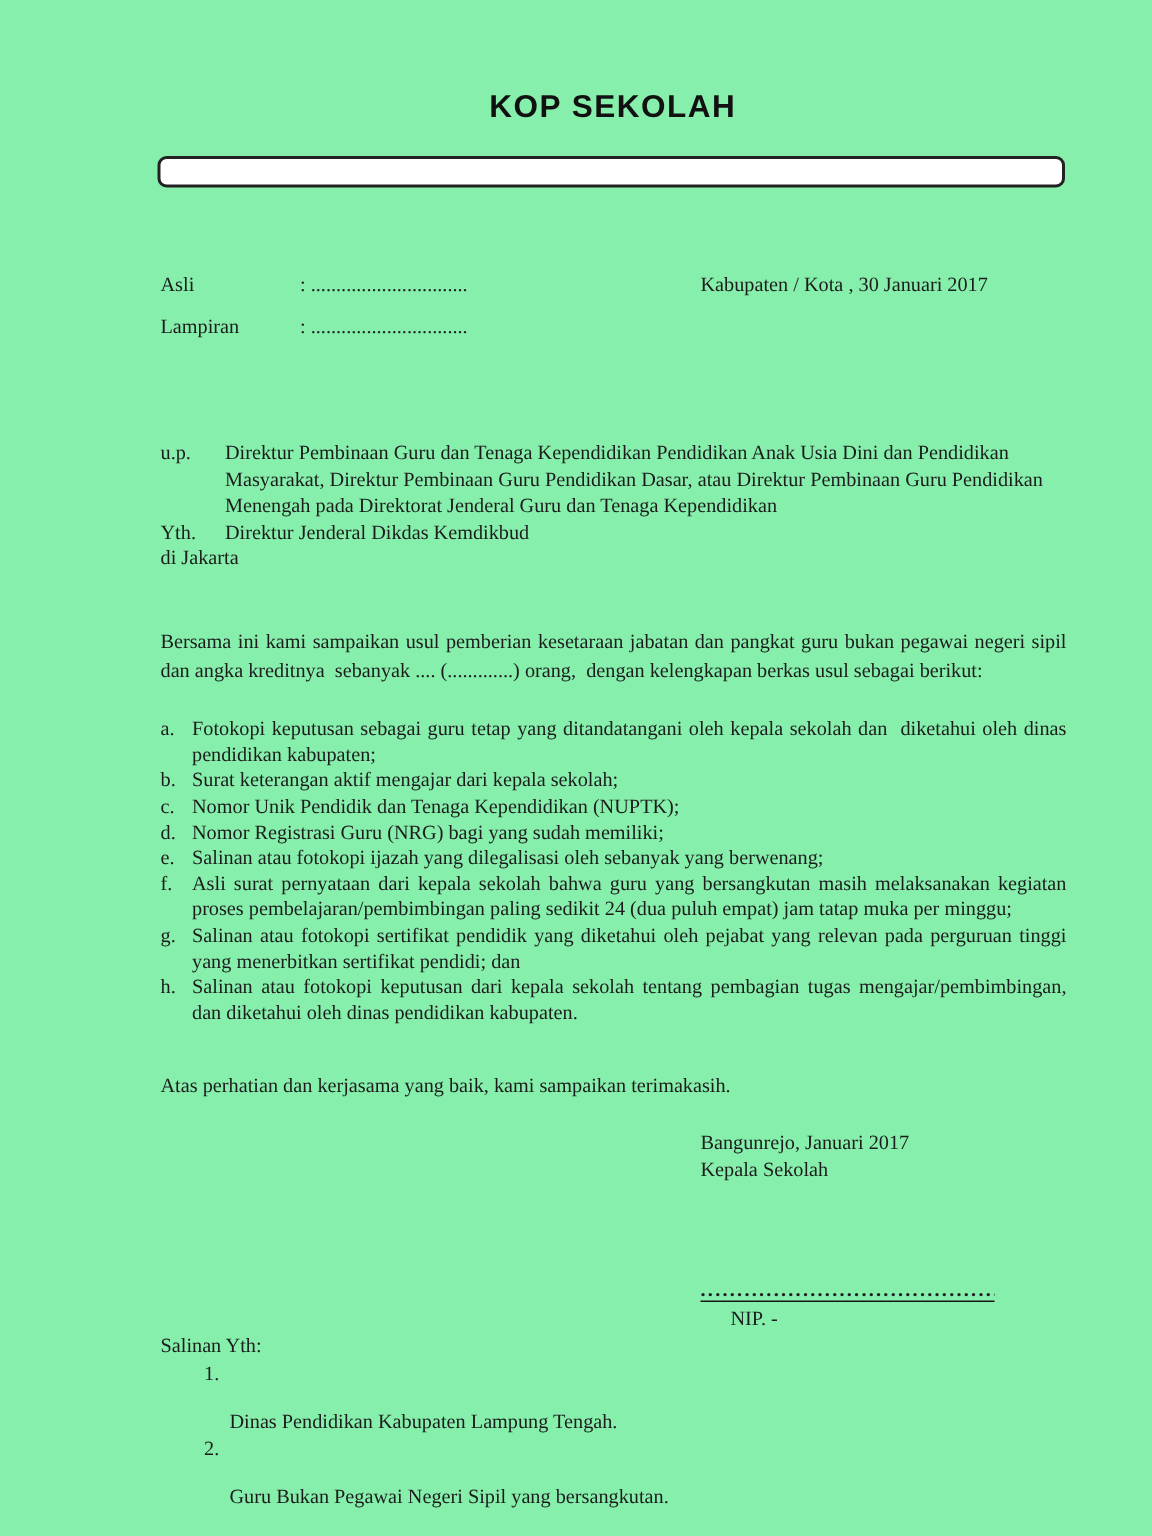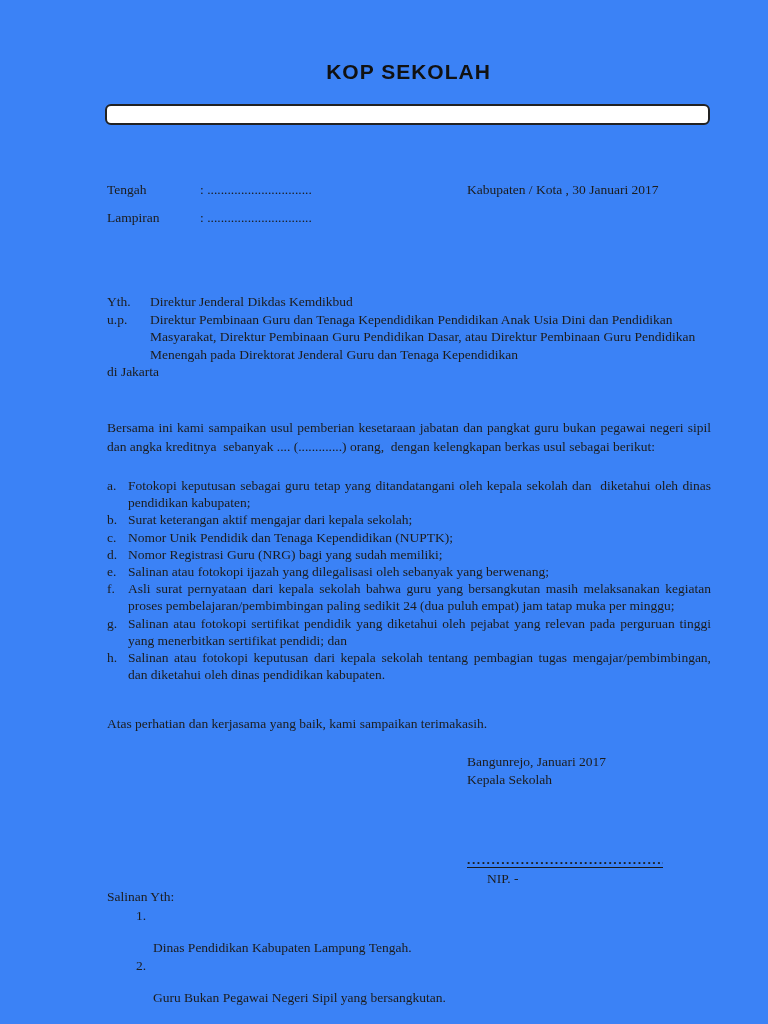--- a/index.html
+++ b/index.html
@@ -1,20 +1,20 @@
 <!DOCTYPE html>
 <html><head>
 <meta charset="utf-8">
 <style>
   html,body{margin:0;padding:0;background:#ffffff;}
   .page{
     position:relative;
     width:768px;
     height:1024px;
-    background:#3b82f6;
+    background:#86efac;
     font-family:"Liberation Serif", serif;
     font-size:13.5px;
     color:#1c1c1c;
     overflow:hidden;
   }
   
   .kop-title{
     position:absolute; top:60px; left:107px; width:603px;
     text-align:center;
     font-family:"Liberation Sans", sans-serif;
@@ -64,38 +64,38 @@
 </head>
 <body>
 
 <div class="page">
 
   <div class="kop-title">KOP SEKOLAH</div>
   <div class="kop-box"></div>
 
   <div class="meta">
     <div class="meta-row">
-      <span class="meta-label">Tengah</span>
+      <span class="meta-label">Asli</span>
       <span class="meta-value">: ...............................</span>
       <span class="meta-date">Kabupaten / Kota , 30 Januari 2017</span>
     </div>
     <div class="meta-row">
       <span class="meta-label">Lampiran</span>
       <span class="meta-value">: ...............................</span>
     </div>
   </div>
 
   <div class="recipient">
     <div class="r-row">
+      <span class="r-label">u.p.</span>
+      <span class="r-value">Direktur Pembinaan Guru dan Tenaga Kependidikan Pendidikan Anak Usia Dini dan Pendidikan Masyarakat, Direktur Pembinaan Guru Pendidikan Dasar, atau Direktur Pembinaan Guru Pendidikan Menengah pada Direktorat Jenderal Guru dan Tenaga Kependidikan</span>
+    </div>
+    <div class="r-row">
       <span class="r-label">Yth.</span>
       <span class="r-value">Direktur Jenderal Dikdas Kemdikbud</span>
-    </div>
-    <div class="r-row">
-      <span class="r-label">u.p.</span>
-      <span class="r-value">Direktur Pembinaan Guru dan Tenaga Kependidikan Pendidikan Anak Usia Dini dan Pendidikan Masyarakat, Direktur Pembinaan Guru Pendidikan Dasar, atau Direktur Pembinaan Guru Pendidikan Menengah pada Direktorat Jenderal Guru dan Tenaga Kependidikan</span>
     </div>
     <div>di Jakarta</div>
   </div>
 
   <p class="opening">Bersama ini kami sampaikan usul pemberian kesetaraan jabatan dan pangkat guru bukan pegawai negeri sipil dan angka kreditnya  sebanyak .... (.............) orang,  dengan kelengkapan berkas usul sebagai berikut:</p>
 
   <div class="req-list">
     <div class="req-item">
       <span class="req-marker">a.</span>
       <span class="req-text">Fotokopi keputusan sebagai guru tetap yang ditandatangani oleh kepala sekolah dan  diketahui oleh dinas pendidikan kabupaten;</span>

